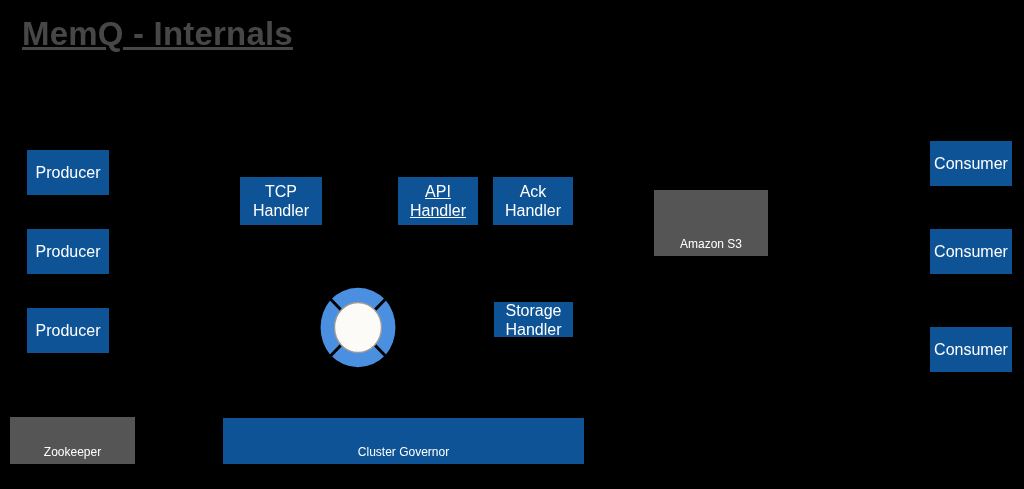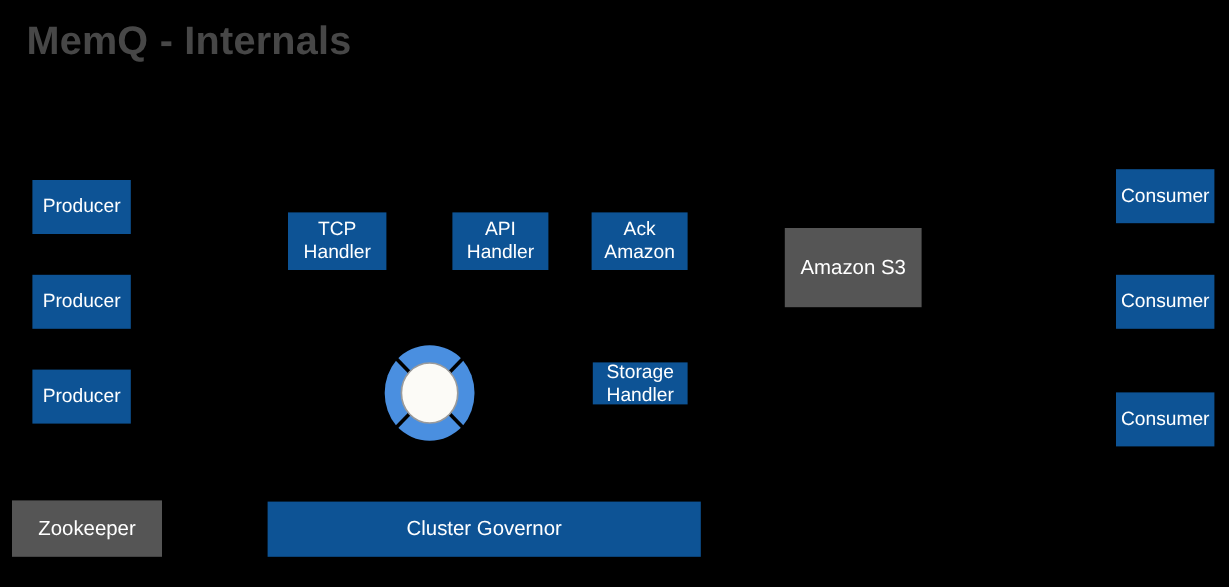--- a/index.html
+++ b/index.html
@@ -19,39 +19,40 @@
   .slide-title {
     position: absolute;
     left: 22px;
     top: 14px;
     font-size: 33px;
     font-weight: bold;
     color: #474747;
     letter-spacing: 0.2px;
     line-height: 40px;
     white-space: nowrap;
+    text-decoration: underline;
     -webkit-font-smoothing: antialiased;
   }
   .node {
     position: absolute;
     display: flex;
     align-items: center;
     justify-content: center;
     text-align: center;
     color: #ffffff;
     font-size: 16px;
     line-height: 19px;
     box-sizing: border-box;
     padding: 2px 3px;
     white-space: pre-line;
   }
   .node.blue  { background: #0D5395; }
   .node.gray  { background: #555555; }
 
-  .node-lg { font-size: 17px; line-height: 20px; }
+  .node-lg { font-size: 12px; line-height: 20px; align-items: flex-end; }
 
   
   .ring-wrap {
     position: absolute;
     left: 318px;
     top: 285px;
     width: 80px;
     height: 85px;
   }
   .ring-svg { display: block; width: 80px; height: 85px; }
@@ -70,27 +71,27 @@
     <span>Producer</span>
   </div>
   <div class="node blue" style="left:27px; top:308px; width:82px; height:45px;">
     <span>Producer</span>
   </div>
 
   <div class="node blue" style="left:240px; top:177px; width:82px; height:48px;text-align:center;">
     <span>TCP
 Handler</span>
   </div>
-  <div class="node blue" style="left:377px; top:177px; width:80px; height:48px;">
+  <div class="node blue" style="left:398px; top:177px; width:80px; height:48px;text-decoration:underline;">
     <span>API
 Handler</span>
   </div>
   <div class="node blue" style="left:493px; top:177px; width:80px; height:48px;">
     <span>Ack
-Amazon</span>
+Handler</span>
   </div>
   <div class="node blue" style="left:494px; top:302px; width:79px; height:35px;">
     <span>Storage
 Handler</span>
   </div>
 
   <div class="ring-wrap">
     <svg class="ring-svg" viewBox="0 0 80 85">
       <g transform="translate(40,42.5)">
 

